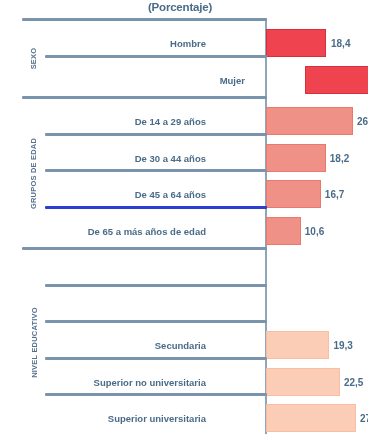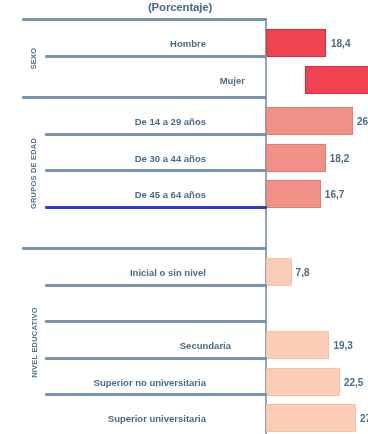--- a/index.html
+++ b/index.html
@@ -218,36 +218,36 @@
       </div>
       <div class="sep-minor" style="top: 151px;"></div>
       <div class="bar-row" style="top: 158px;">
         <div class="cat-label">De 45 a 64 años</div>
         <div class="bar-track">
           <div class="bar edad" style="width: 54.854px;"></div>
           <div class="bar-value" style="left: 58.854px;">16,7</div>
         </div>
       </div>
       <div class="sep-blue" style="top: 187.5px;"></div>
+      <div class="bar-row" style="top: 194.5px;">
+        <div class="cat-label">De 65 a más años de edad</div>
+        <div class="bar-track">
+          <div class="bar edad" style="width: 34.8175px;"></div>
+          <div class="bar-value" style="left: 38.8175px;">10,6</div>
+        </div>
+      </div>
       <div class="group-band" style="top: 232px; height: 184.5px;">
         <div class="group-axis-label">
           <span>NIVEL EDUCATIVO</span>
         </div>
       </div>
       <div class="sep-major" style="top: 229px;"></div>
-      <div class="bar-row" style="top: 236px;">
-        <div class="cat-label">Inicial o sin nivel</div>
-        <div class="bar-track">
-          <div class="bar educ" style="width: 25.6204px;"></div>
-          <div class="bar-value" style="left: 29.6204px;">7,8</div>
-        </div>
-      </div>
       <div class="sep-minor" style="top: 265.5px;"></div>
       <div class="sep-minor" style="top: 302px;"></div>
-      <div class="bar-row" style="top: 309px; padding-left: 25px;">
+      <div class="bar-row" style="top: 309px;">
         <div class="cat-label">Secundaria</div>
         <div class="bar-track">
           <div class="bar educ" style="width: 63.3942px;"></div>
           <div class="bar-value" style="left: 67.3942px;">19,3</div>
         </div>
       </div>
       <div class="sep-minor" style="top: 338.5px;"></div>
       <div class="bar-row" style="top: 345.5px;">
         <div class="cat-label">Superior no universitaria</div>
         <div class="bar-track">

